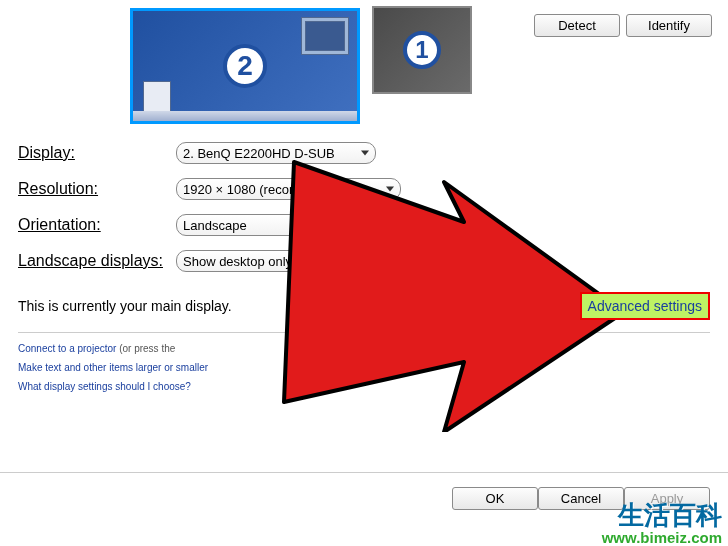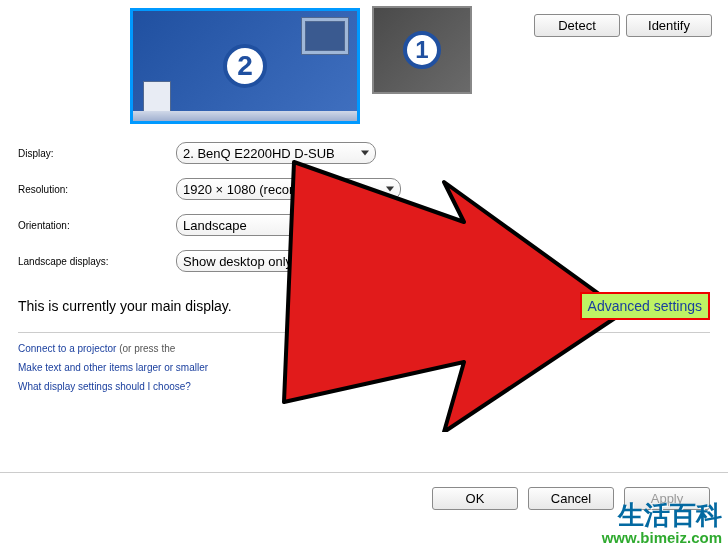--- a/index.html
+++ b/index.html
@@ -97,21 +97,22 @@
     .form-area {
       padding: 12px 18px 4px 18px;
     }
     .form-row {
       display: flex;
       align-items: center;
       margin-bottom: 14px;
     }
     .form-label {
       width: 158px;
-      font-size: 10px;
+      font-size: 16px;
+      text-decoration: underline;
     }
     .combo {
       position: relative;
       border: 1px solid #888;
       background: linear-gradient(#fff,#f2f2f2);
       padding: 2px 24px 2px 6px;
       font-size: 13px;
       border-radius: 10px;
       cursor: pointer;
       display: inline-flex;
@@ -162,21 +163,20 @@
     .link { color: #1a3f9e; cursor: pointer; }
     .muted { color: #555; }
     .bottom-bar {
       position: absolute;
       left: 0; right: 0;
       bottom: 22px;
       border-top: 1px solid #ccc;
       padding: 14px 18px;
       display: flex;
       justify-content: flex-end;
-      gap: 10px;
     }
     .win-btn.disabled { color: #9a9a9a; }
     .arrow-svg {
       position: absolute;
       left: 264px;
       top: 152px;
       width: 380px;
       height: 280px;
       pointer-events: none;
       z-index: 3;

